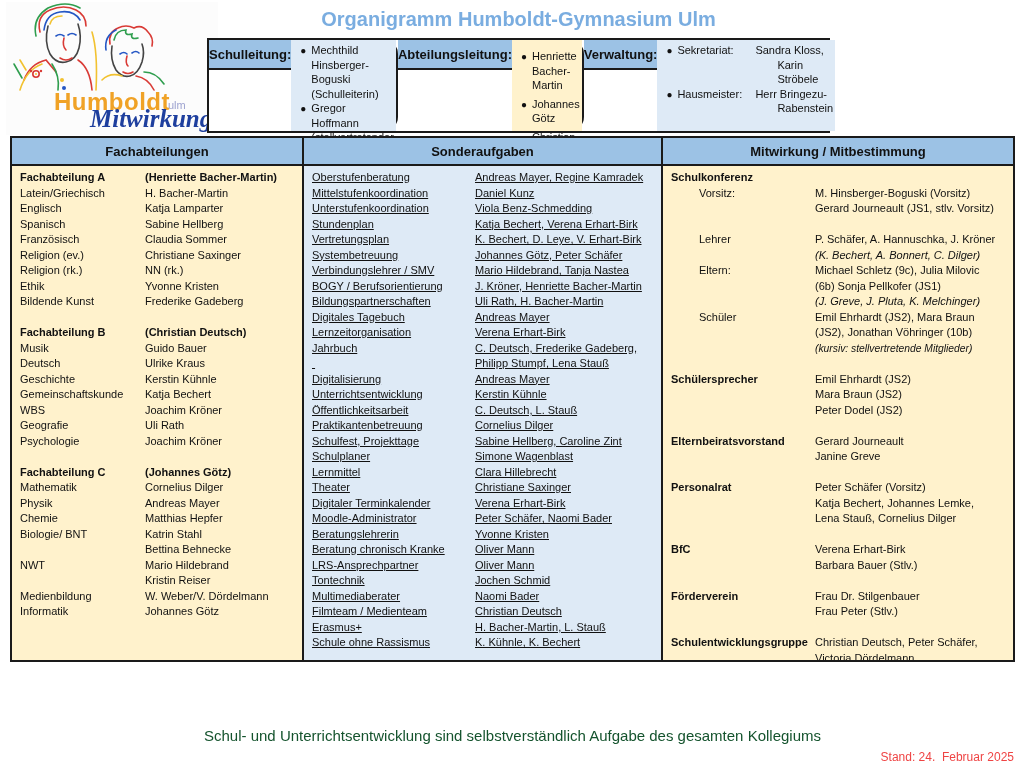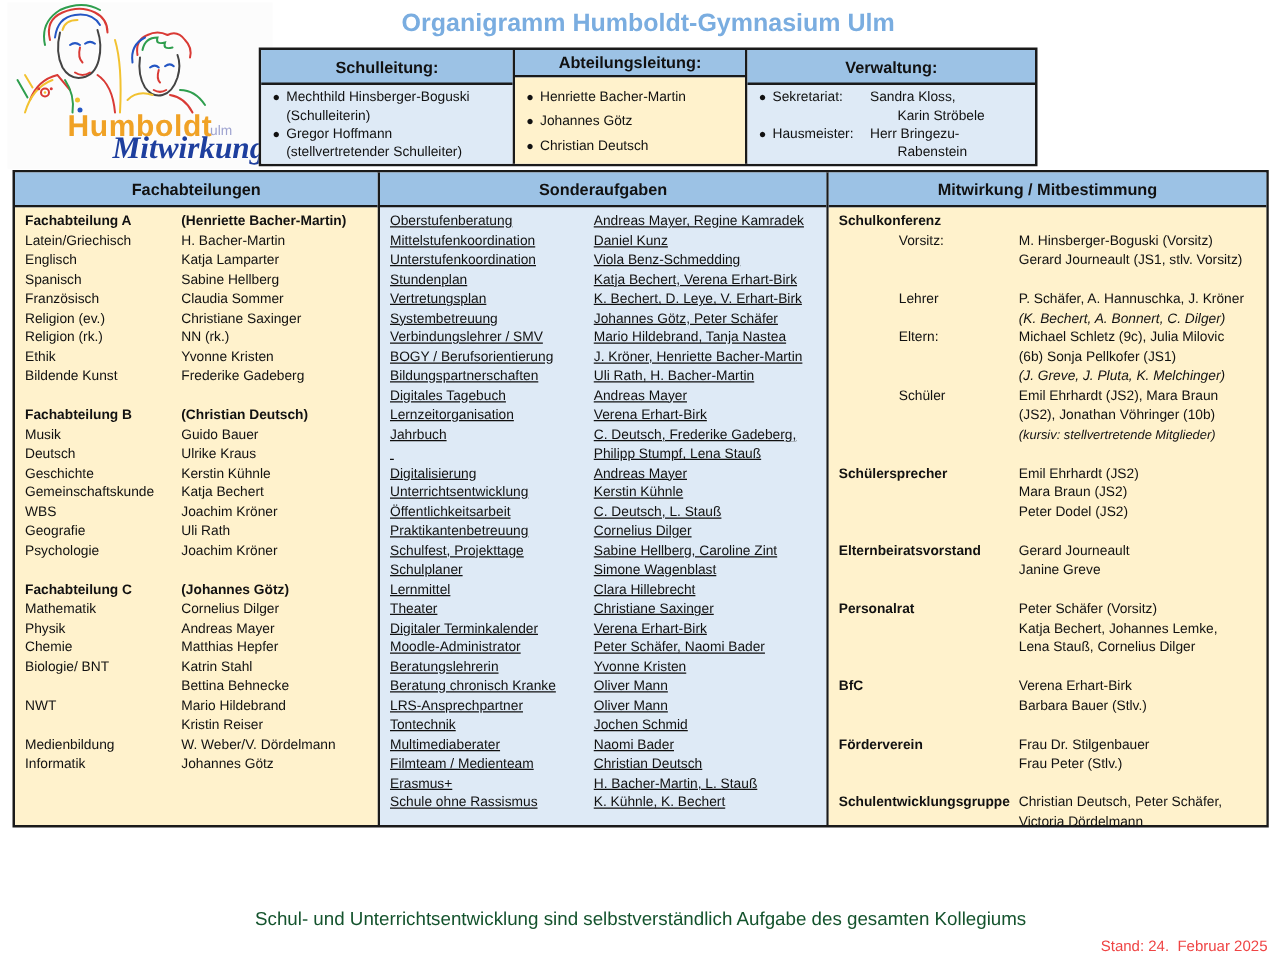--- a/index.html
+++ b/index.html
@@ -13,21 +13,21 @@
   .logo-humboldt{position:absolute;left:48px;top:86px;font-size:24px;font-weight:bold;color:#f0a226;letter-spacing:.5px;}
   .logo-ulm{position:absolute;left:162px;top:97px;font-size:11px;color:#9ea3d0;}
   .logo-gymnasium{position:absolute;left:84px;top:103px;font-size:25px;font-style:italic;font-weight:bold;
     font-family:"Liberation Serif",serif;color:var(--logo-blue);}
   
   .title{position:absolute;left:207px;top:8px;width:623px;text-align:center;
     font-size:20px;font-weight:bold;color:var(--title-blue);}
   
   .top-table{position:absolute;left:207px;top:38px;width:623px;height:95px;display:flex;
     border:2px solid var(--line);box-sizing:border-box;background:#fff;}
-  .tcol{display:flex;flex-direction:column;box-sizing:border-box;}
+  .tcol{display:flex;flex-direction:row;box-sizing:border-box;border-radius:14px;}
   .tcol0{width:203px;border-right:2px solid var(--line);}
   .tcol1{width:186px;border-right:2px solid var(--line);}
   .tcol2{flex:1;}
   .tcol-h{height:28px;background:var(--header-blue);border-bottom:2px solid var(--line);
     font-weight:bold;font-size:13px;display:flex;align-items:center;justify-content:center;}
   .tcol-b{flex:1;font-size:11px;line-height:14.5px;padding:3px 2px 2px 4px;}
   .tcol0 .tcol-b{background:var(--body-blue);}
   .tcol1 .tcol-b{background:var(--cream);padding-top:9px;}
   .tcol2 .tcol-b{background:var(--body-blue);}
   .titem{display:flex;}
@@ -47,21 +47,21 @@
     font-weight:bold;font-size:13px;display:flex;align-items:center;justify-content:center;flex:0 0 26px;}
   .panel-b{flex:1;font-size:11px;line-height:15.5px;padding-top:4px;overflow:hidden;}
   .panel0 .panel-b{background:var(--cream);--lw:133px;}
   .panel1 .panel-b{background:var(--body-blue);text-decoration:underline;--lw:171px;}
   .panel2 .panel-b{background:var(--cream);--lw:152px;}
   .row{display:flex;min-height:15.5px;}
   .lab{flex:0 0 var(--lw);padding-left:8px;white-space:nowrap;box-sizing:border-box;}
   .val{flex:1;white-space:nowrap;}
   .row.b{font-weight:bold;}
   .lab.lb{font-weight:bold;}
-  .lab.ind{padding-left:56px;}
+  .lab.ind{padding-left:36px;}
   .val.i{font-style:italic;}
   .val.s{font-style:italic;font-size:10.3px;}
   
   .note{position:absolute;left:10px;top:727px;width:1005px;text-align:center;font-size:15px;color:#14532d;}
   .stand{position:absolute;right:10px;top:750px;font-size:12px;color:#ef4444;white-space:pre;}
 </style>
 </head>
 <body>
 
 <div class="logo">

